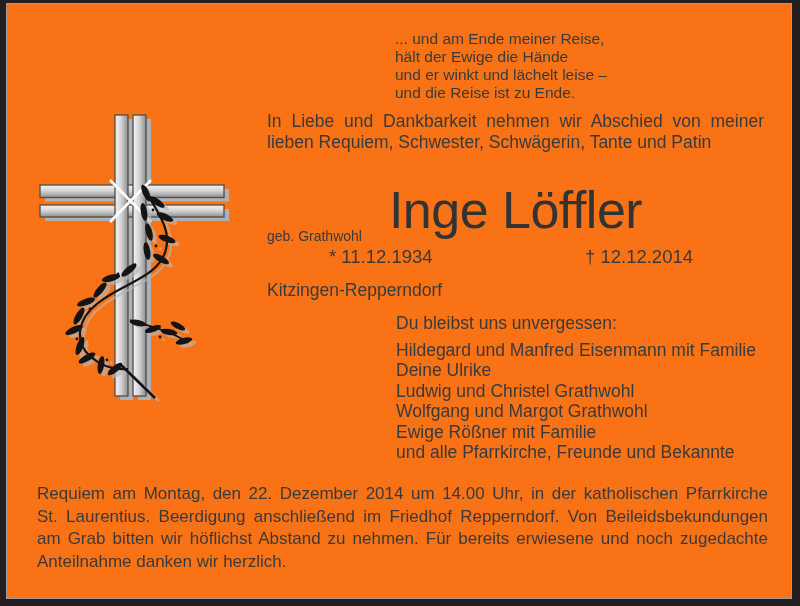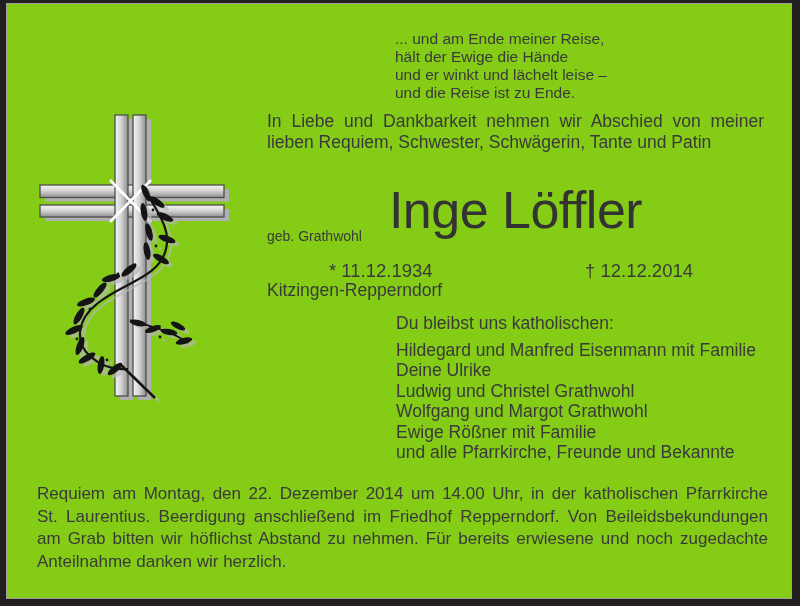--- a/index.html
+++ b/index.html
@@ -4,32 +4,32 @@
 <style>
   html,body{margin:0;padding:0;}
   body{
     width:800px;height:606px;position:relative;
     background:#231f20;
     font-family:"Liberation Sans","DejaVu Sans",sans-serif;
     -webkit-font-smoothing:antialiased;
   }
   .page{
     position:absolute;left:7px;top:4px;width:784px;height:594px;
-    background:#84cc16;outline:1px solid #9d9d9d;overflow:hidden;
+    background:#f97316;outline:1px solid #9d9d9d;overflow:hidden;
     color:#3a3a3a;
   }
   .block{position:absolute;}
   .poem{left:388px;top:26px;font-size:15.5px;line-height:18px;}
   .intro{left:260px;top:107px;width:497px;font-size:17.5px;line-height:20.5px;}
   .line{white-space:nowrap;}
   .line.just{white-space:normal;text-align:justify;text-align-last:justify;}
   .name{left:260px;top:162px;width:497px;text-align:center;
         font-size:52px;line-height:56px;color:#333333;letter-spacing:-0.5px;margin-top:16px;}
   .maiden{left:260px;top:222px;width:497px;text-align:left;font-size:14px;line-height:20px;}
-  .dates{left:260px;top:256px;width:497px;height:24px;font-size:18.5px;line-height:22px;}
+  .dates{left:260px;top:242px;width:497px;height:24px;font-size:18.5px;line-height:22px;}
   .dates span{position:absolute;top:0;}
   .birth{left:62px;}
   .death{left:318px;}
   .city{left:260px;top:276px;font-size:17.5px;line-height:21px;}
   .mourners{left:389px;top:309px;font-size:17.5px;line-height:20.5px;}
   .mourners-heading{margin-bottom:6px;}
   .footer{left:30px;top:479px;width:731px;font-size:17px;line-height:22.5px;}
   .cross-wrap{left:21px;top:94px;width:210px;height:315px;}
 </style>
 </head>
@@ -133,21 +133,21 @@
   <div class="block maiden">geb. Grathwohl</div>
 
   <div class="block dates">
     <span class="birth">* 11.12.1934</span>
     <span class="death">† 12.12.2014</span>
   </div>
 
   <div class="block city">Kitzingen-Repperndorf</div>
 
   <div class="block mourners">
-    <div class="mourners-heading">Du bleibst uns katholischen:</div>
+    <div class="mourners-heading">Du bleibst uns unvergessen:</div>
     <div>
         <div class="line">Hildegard und Manfred Eisenmann mit Familie</div>
         <div class="line">Deine Ulrike</div>
         <div class="line">Ludwig und Christel Grathwohl</div>
         <div class="line">Wolfgang und Margot Grathwohl</div>
         <div class="line">Ewige Rößner mit Familie</div>
         <div class="line">und alle Pfarrkirche, Freunde und Bekannte</div>
       </div>
   </div>
 

